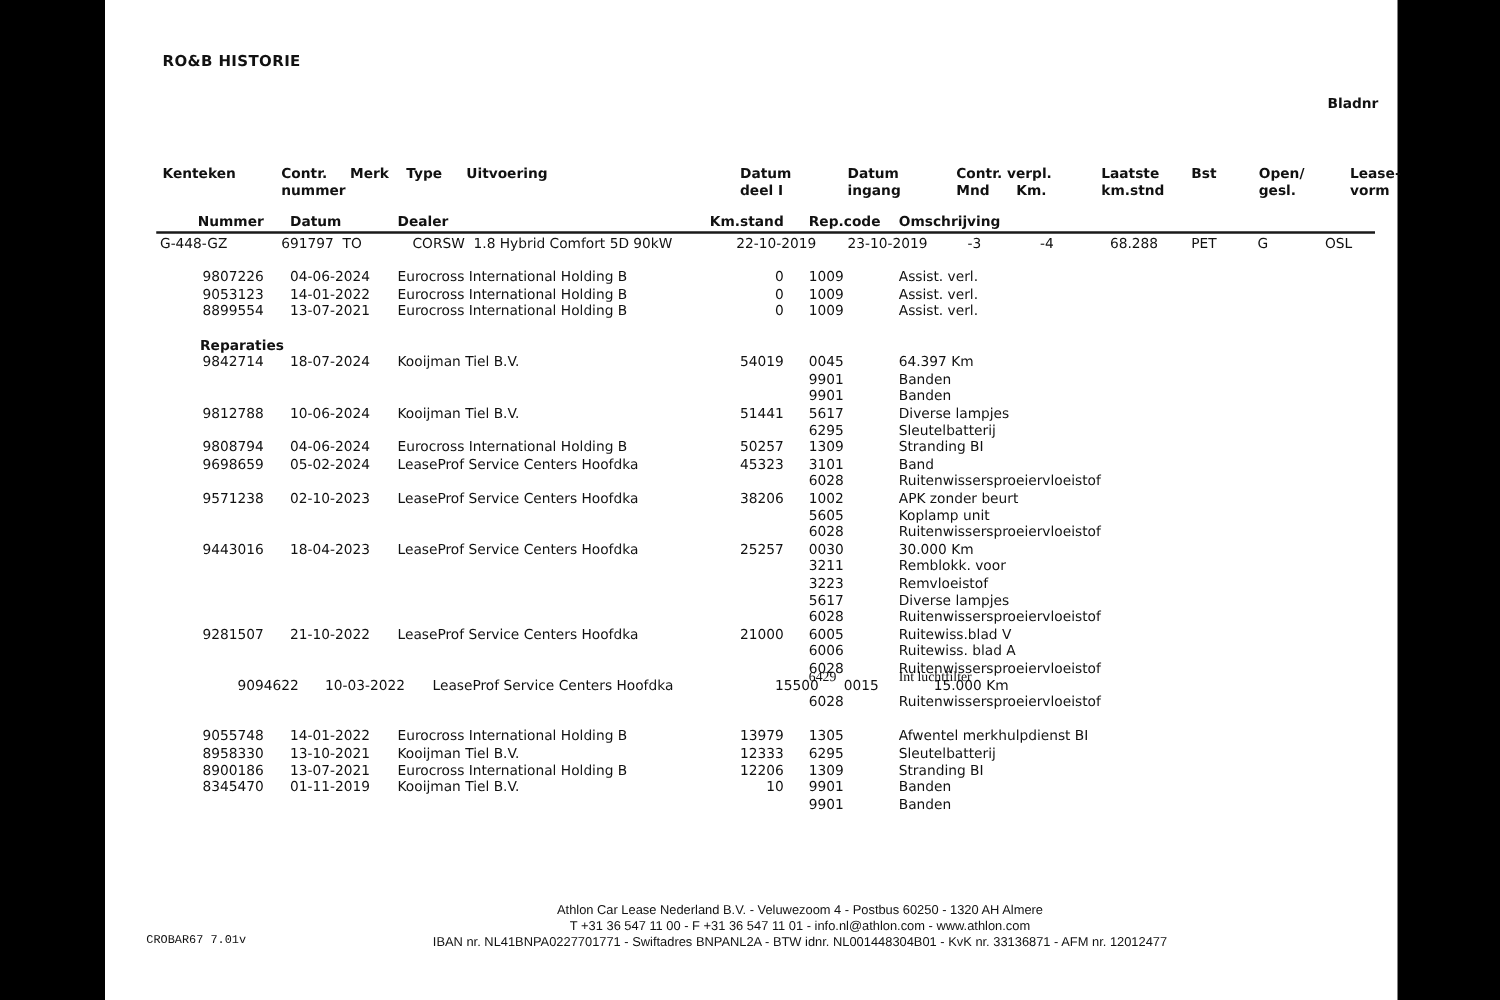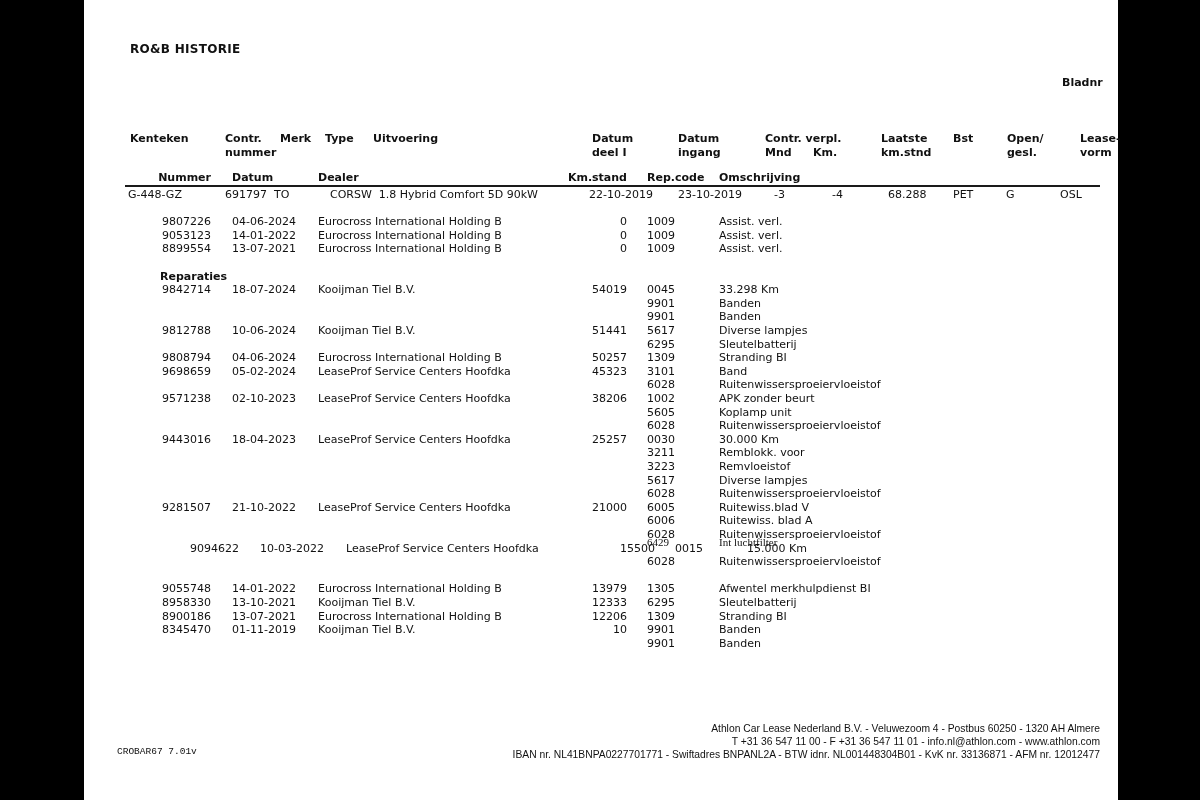--- a/index.html
+++ b/index.html
@@ -17,21 +17,21 @@
   .rule{position:absolute;left:41px;top:185px;width:975px;height:1.5px;background:#1a1a1a;}
   .line{position:absolute;left:0;width:1034px;height:14px;line-height:13px;}
   .line span{position:absolute;white-space:pre;}
   .t-nummer{left:39px;width:88px;text-align:right;}
   .t-datum{left:148px;}
   .t-dealer{left:234px;}
   .t-kmstand{left:440px;width:103px;text-align:right;}
   .t-repcode{left:563px;}
   .t-omschr{left:635px;}
   .section-lbl{left:76px;font-weight:bold;}
-  .footer{position:absolute;left:96px;top:722px;width:920px;text-align:right;
+  .footer{position:absolute;left:96px;top:722px;width:920px;text-align:center;
           font-family:"Liberation Sans",sans-serif;font-size:10.3px;line-height:13.2px;}
   .program{position:absolute;left:33px;top:746px;font-family:Liberation Mono, monospace;font-size:9.5px;}
 </style>
 </head>
 <body>
 
 <div class="bar left"></div>
 <div class="bar right"></div>
 
 <div class="page">
@@ -108,21 +108,21 @@
       <div class="line" style="top: 256px;"></div>
       <div class="line" style="top: 269.6px;">
         <span class="section-lbl">Reparaties</span>
       </div>
       <div class="line" style="top: 283.2px;">
         <span class="t-nummer">9842714</span>
         <span class="t-datum">18-07-2024</span>
         <span class="t-dealer">Kooijman Tiel B.V.</span>
         <span class="t-kmstand">54019</span>
         <span class="t-repcode">0045</span>
-        <span class="t-omschr">33.298 Km</span>
+        <span class="t-omschr">64.397 Km</span>
       </div>
       <div class="line" style="top: 296.8px;">
         <span class="t-repcode">9901</span>
         <span class="t-omschr">Banden</span>
       </div>
       <div class="line" style="top: 310.4px;">
         <span class="t-repcode">9901</span>
         <span class="t-omschr">Banden</span>
       </div>
       <div class="line" style="top: 324px;">

